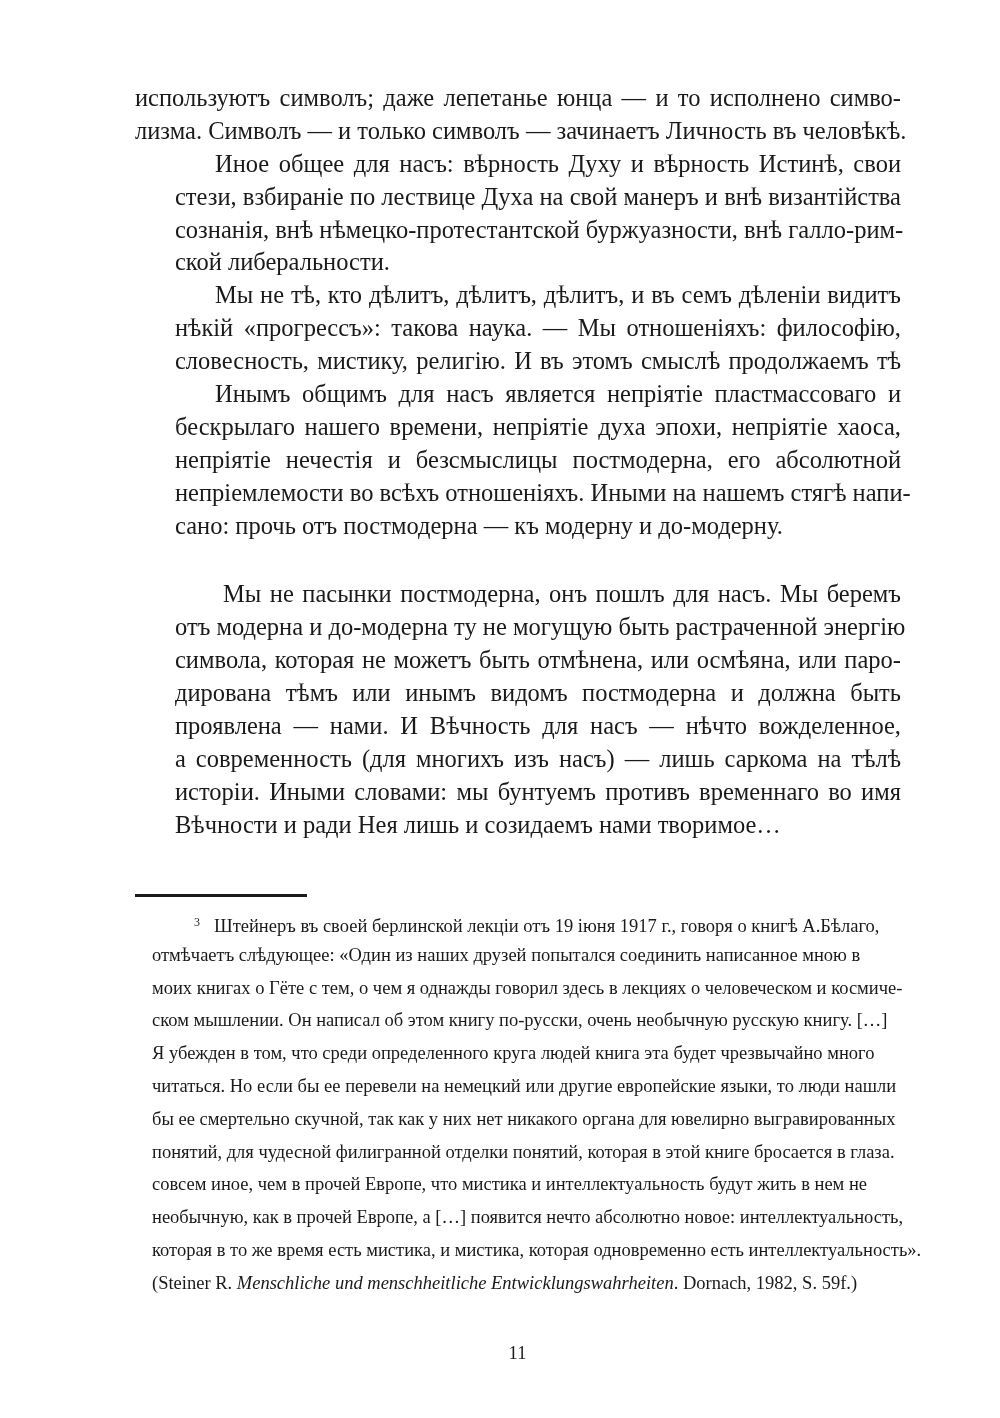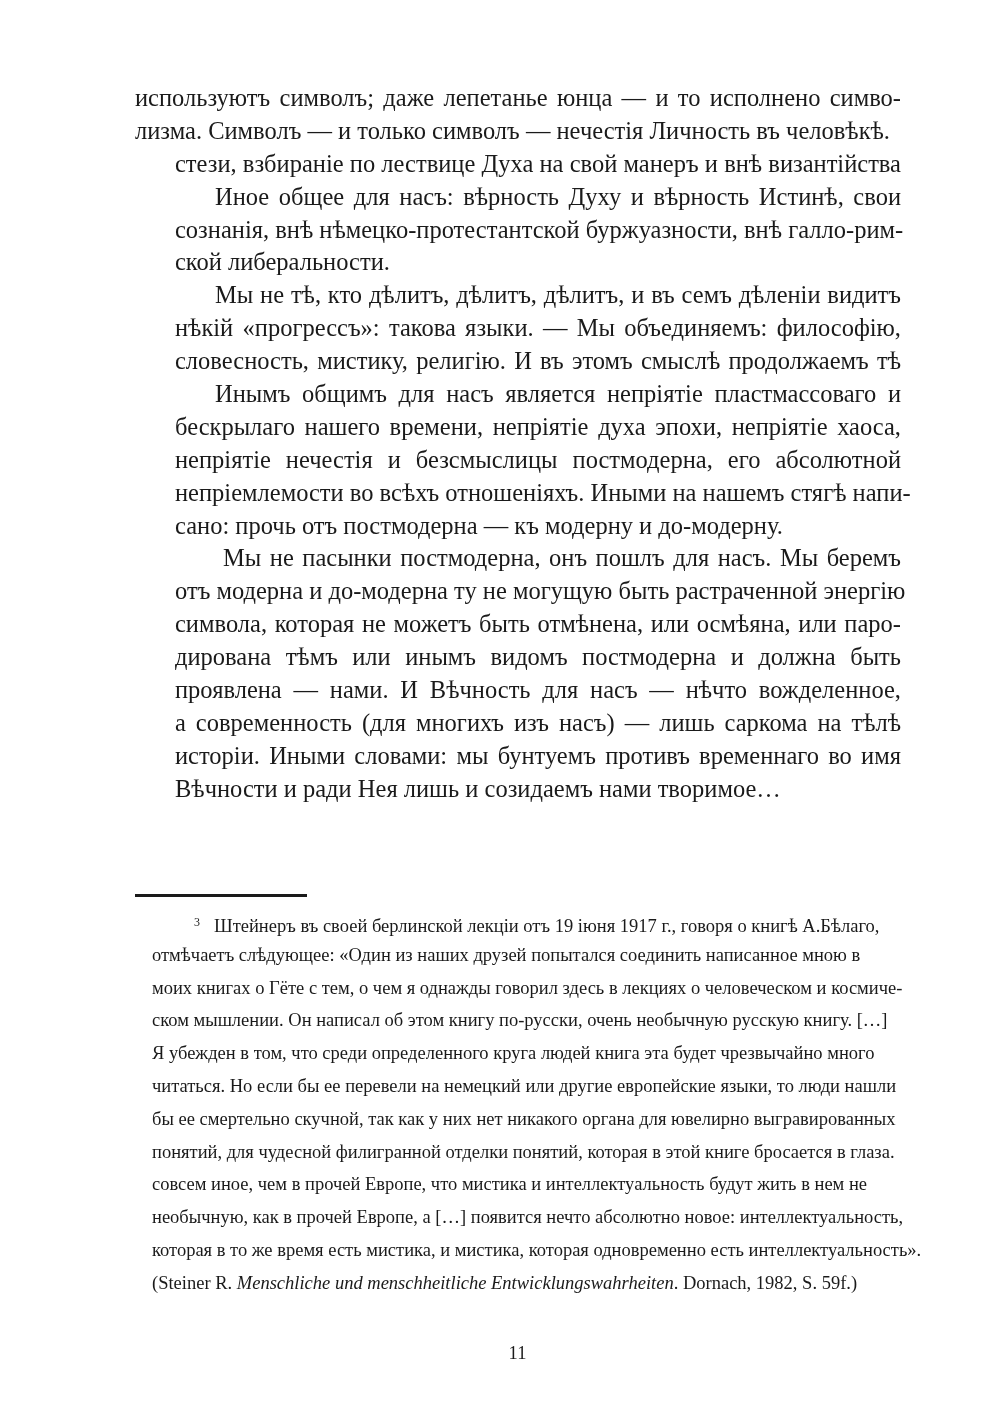--- a/index.html
+++ b/index.html
@@ -47,20 +47,21 @@
       overflow: visible;
     }
     .main-text .line.last {
       text-align-last: left;
     }
     .main-text .line.indent {
       padding-left: 40px;
     }
     .main-text .line.indent2 {
       padding-left: 48px;
+      margin-top: 36px;
     }
     .sup {
       font-size: 0.6em;
       vertical-align: 0.7em;
       line-height: 0;
     }
     .footnote-rule {
       position: absolute;
       left: 135px;
       top: 894px;
@@ -103,33 +104,33 @@
   </style>
 </head>
 <body>
 
 <div class="page">
 
   <div class="main-text">
 
     <div class="para continued">
       <span class="line">используютъ символъ; даже лепетанье юнца — и то исполнено симво-</span>
-      <span class="line last">лизма. Символъ — и только символъ — нечестiя Личность въ человѣкѣ.</span>
+      <span class="line last">лизма. Символъ — и только символъ — зачинаетъ Личность въ человѣкѣ.</span>
     </div>
 
     <div class="para">
+      <span class="line indent">Иное общее для насъ: вѣрность Духу и вѣрность Истинѣ, свои</span>
       <span class="line">стези, взбиранiе по лествице Духа на свой манеръ и внѣ византiйства</span>
-      <span class="line indent">Иное общее для насъ: вѣрность Духу и вѣрность Истинѣ, свои</span>
       <span class="line">сознанiя, внѣ нѣмецко-протестантской буржуазности, внѣ галло-рим-</span>
       <span class="line last">ской либеральности.</span>
     </div>
 
     <div class="para">
       <span class="line indent">Мы не тѣ, кто дѣлитъ, дѣлитъ, дѣлитъ, и въ семъ дѣленiи видитъ</span>
-      <span class="line">нѣкiй «прогрессъ»: такова языки. — Мы объединяемъ: философiю,</span>
+      <span class="line">нѣкiй «прогрессъ»: такова наука. — Мы отношенiяхъ: философiю,</span>
       <span class="line">словесность, мистику, религiю. И въ этомъ смыслѣ продолжаемъ тѣ</span>
     </div>
 
     <div class="para">
       <span class="line indent">Инымъ общимъ для насъ является непрiятiе пластмассоваго и</span>
       <span class="line">бескрылаго нашего времени, непрiятiе духа эпохи, непрiятiе хаоса,</span>
       <span class="line">непрiятiе нечестiя и безсмыслицы постмодерна, его абсолютной</span>
       <span class="line">непрiемлемости во всѣхъ отношенiяхъ. Иными на нашемъ стягѣ напи-</span>
       <span class="line last">сано: прочь отъ постмодерна — къ модерну и до-модерну.</span>
     </div>

